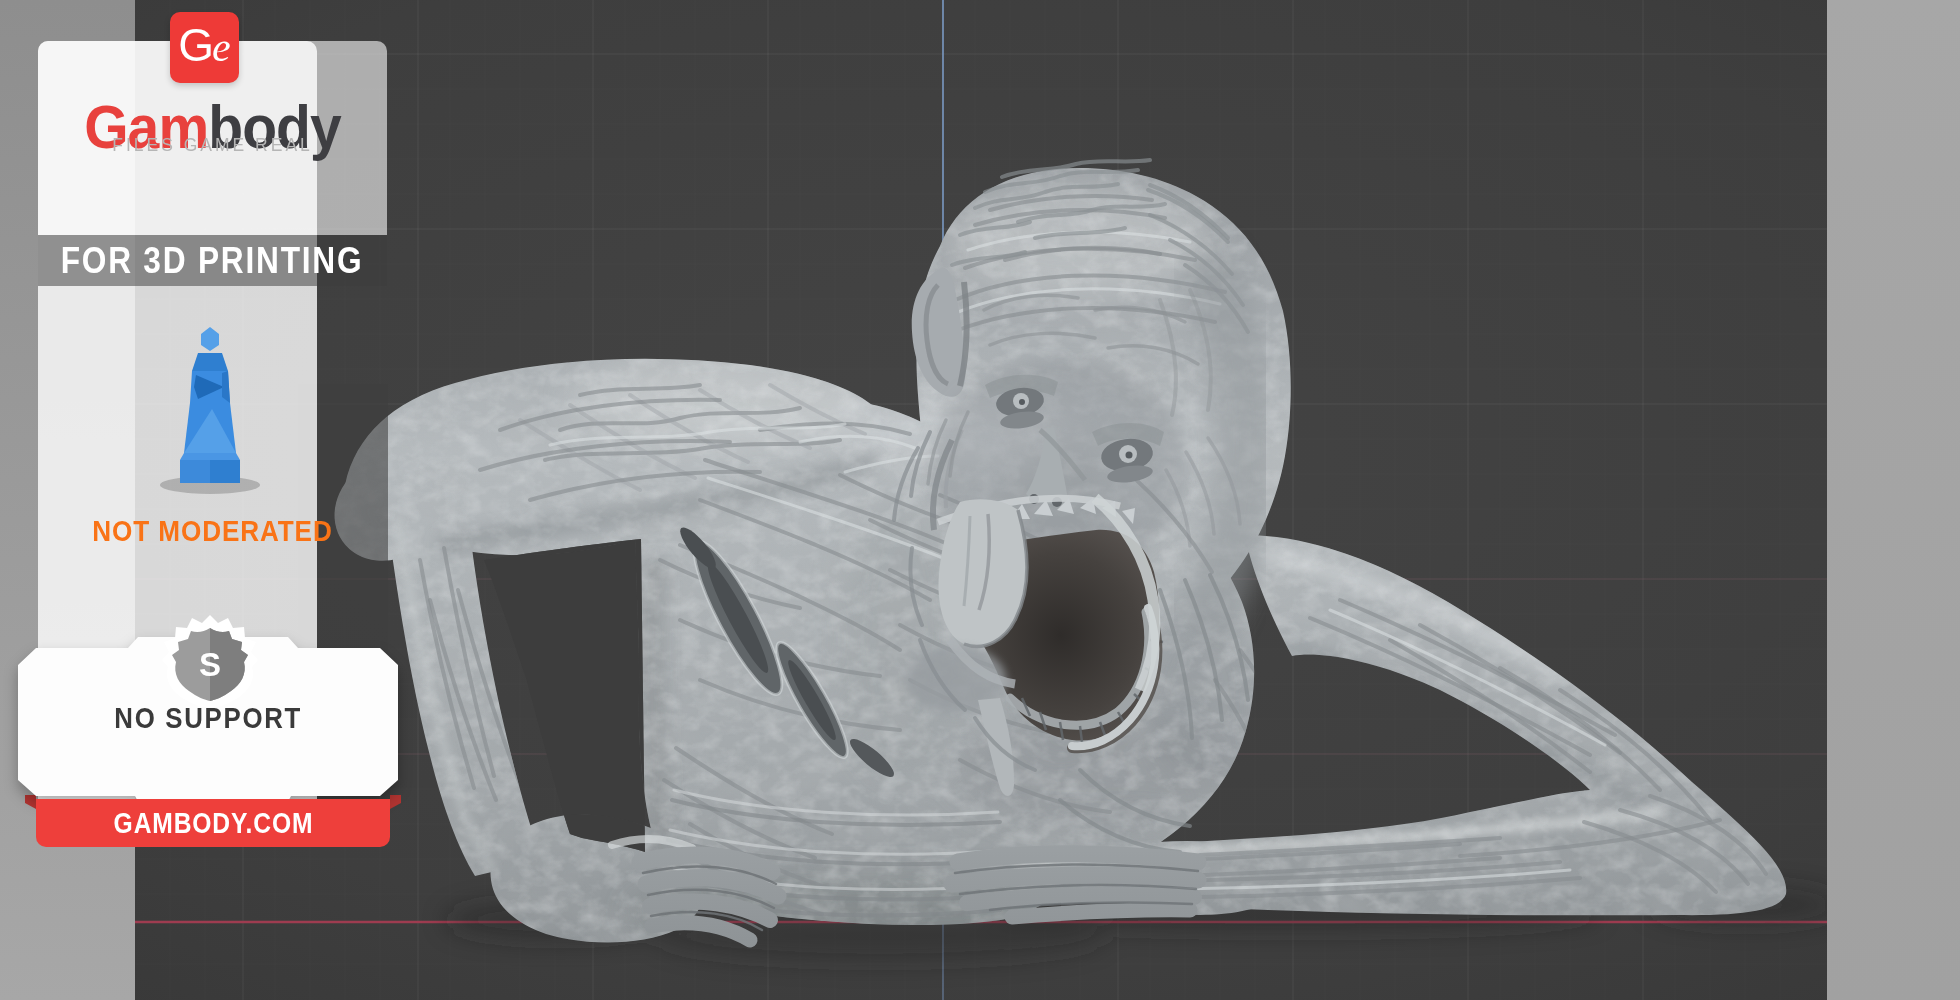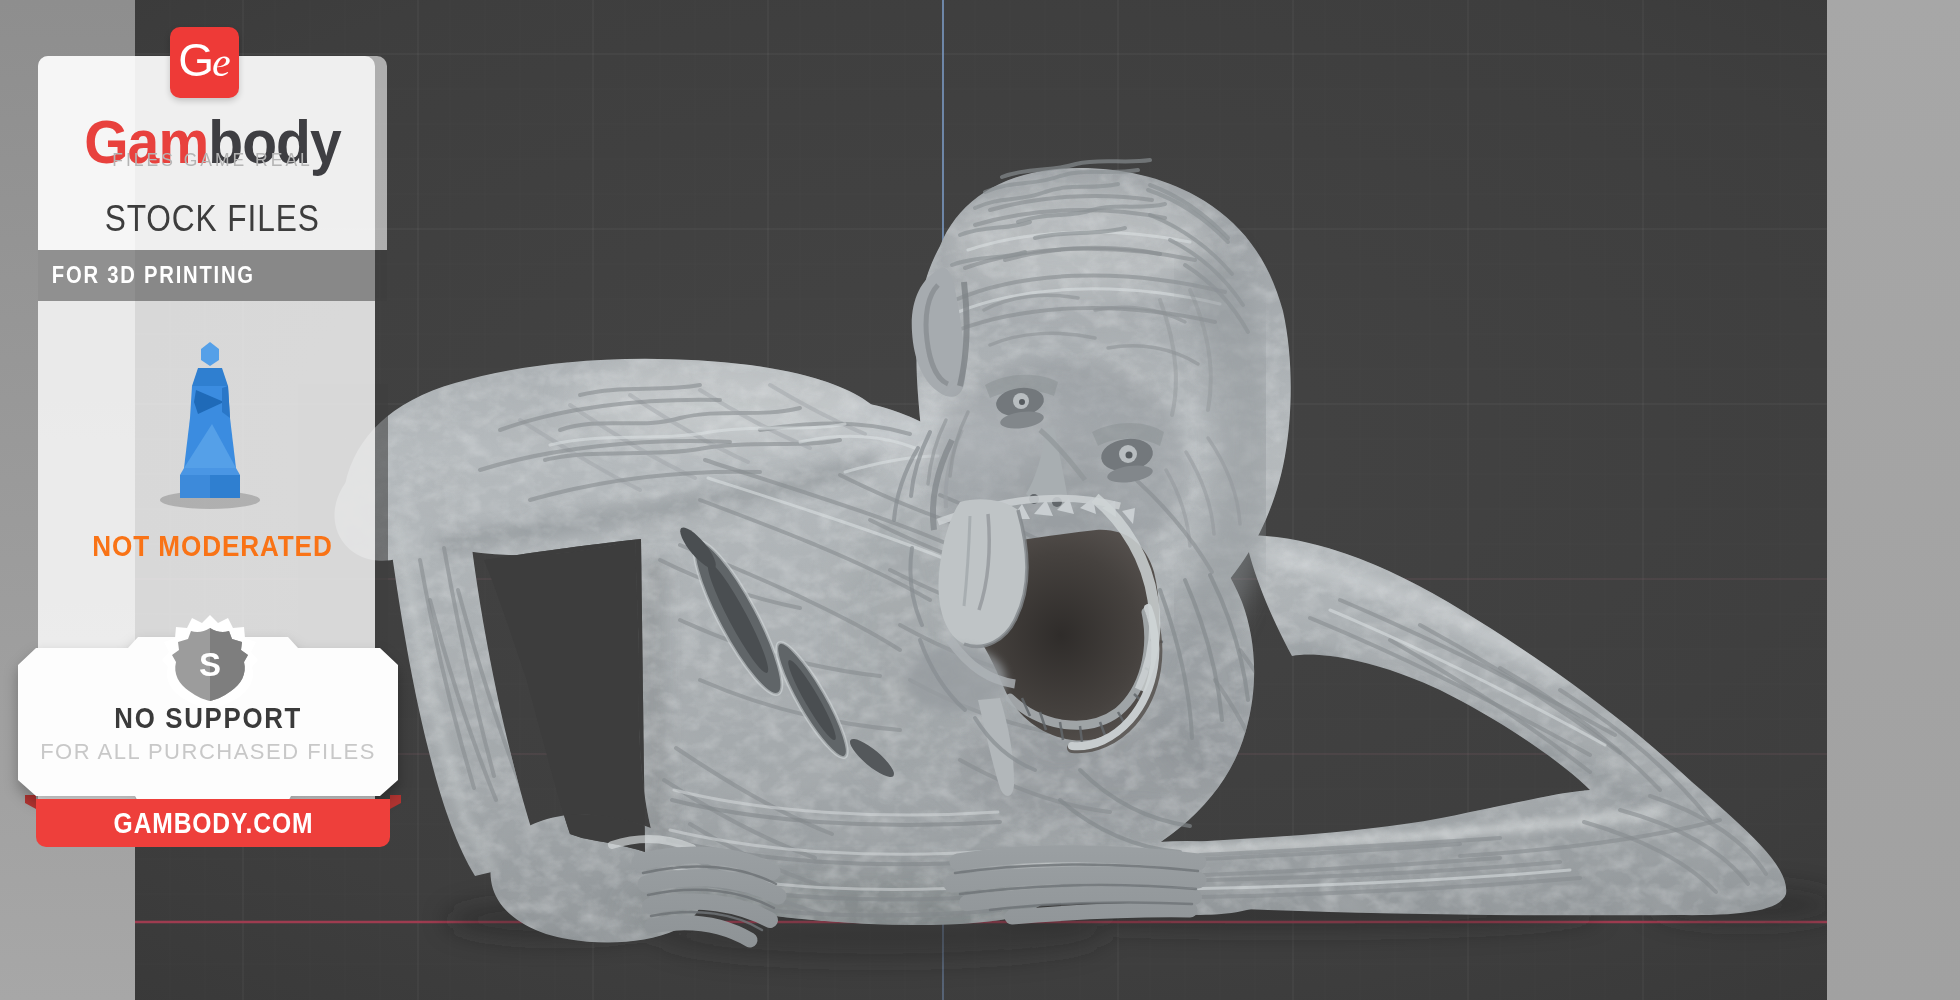--- a/index.html
+++ b/index.html
@@ -1,29 +1,29 @@
 <!DOCTYPE html>
 <html><head><meta charset="utf-8">
 <style>
 html,body{margin:0;padding:0}
 body{width:1960px;height:1000px;overflow:hidden;position:relative;background:#3e3e3e;font-family:"Liberation Sans",sans-serif}
 .abs{position:absolute}
 #colL{left:0;top:0;width:135px;height:1000px;background:linear-gradient(#8e8e8e,#a7a7a7)}
 #colR{left:1827px;top:0;width:133px;height:1000px;background:linear-gradient(#a7a7a7,#a1a1a1)}
-#panel{left:38px;top:56px;width:337px;height:761px;background:rgba(255,255,255,0.80);border-radius:10px 10px 0 0}
+#panel{left:38px;top:41px;width:279px;height:761px;background:rgba(255,255,255,0.80);border-radius:10px 10px 0 0}
 #cap{left:0;top:0;width:349px;height:194px;background:rgba(255,255,255,0.58);border-radius:10px 10px 0 0}
 #logo{left:132px;top:-29px;width:69px;height:71px;background:#ee3a37;border-radius:10px;box-shadow:0 3px 6px rgba(0,0,0,0.18);text-align:center}
 #logo{line-height:66px}
 #logo .g{font-size:46px;color:#fff;font-weight:400;letter-spacing:-2px}
 #logo .e{font-family:"Liberation Serif",serif;font-style:italic;font-size:42px;color:#fff}
 #gmb{left:0;top:50px;width:349px;text-align:center;font-size:62px;font-weight:700;letter-spacing:-1px;color:#3e3e42}
 #gmb .r{color:#e8413d}
 #mgr{left:0;top:94px;width:349px;text-align:center;font-size:17.5px;color:#b5b5b5;letter-spacing:3px}
 #stock{left:0;top:142px;width:349px;text-align:center;font-size:36px;color:#3d3d3d;letter-spacing:1px}
-#band{left:0;top:194px;width:349px;height:51px;background:rgba(62,62,62,0.52);line-height:51px;font-size:23px;font-weight:700;color:#fff;letter-spacing:2px}
+#band{left:0;top:194px;width:349px;height:51px;background:rgba(62,62,62,0.52);line-height:51px;text-align:center;font-size:36px;font-weight:700;color:#fff;letter-spacing:2px}
 #notmod{left:0;top:474px;width:349px;text-align:center;font-size:29px;font-weight:700;color:#f97316;letter-spacing:1px}
 #defbar{left:58px;top:524px;width:230px;height:41px;background:rgba(74,64,74,0.76);line-height:41px;text-align:center;font-size:21px;color:#f0eef0;letter-spacing:2px}
 #card{left:18px;top:637px;width:340px;height:174px;filter:drop-shadow(0 7px 7px rgba(0,0,0,0.28))}
 #cardbg{left:0;top:0;width:380px;height:174px;background:#fdfdfd;clip-path:polygon(0 28px,18px 11px,110px 11px,120px 0,270px 0,280px 11px,362px 11px,380px 28px,380px 143px,362px 159px,273px 159px,265px 174px,125px 174px,117px 159px,18px 159px,0 143px)}
 #nosup{left:0;top:64px;width:380px;text-align:center;font-size:30px;font-weight:700;color:#3a3a3a;letter-spacing:2px}
 #forall{left:0;top:102px;width:380px;text-align:center;font-size:22px;color:#c8c8c8;letter-spacing:1.5px}
 #redbar{left:36px;top:799px;width:354px;height:48px;background:#ee3f3b;border-radius:0 0 10px 10px;line-height:48px;text-align:center;font-size:29px;font-weight:700;color:#fff;letter-spacing:1px}
 .fold{width:11px;height:14px;background:#b13431}
 
 .sx{display:inline-block;transform-origin:50% 50%}
@@ -371,41 +371,39 @@
 </svg>
 <div id="colL" class="abs"></div>
 <div id="colR" class="abs"></div>
 <div class="abs fold" style="left:25px;top:795px;clip-path:polygon(0 0,11px 0,11px 14px,0 8px)"></div>
 <div class="abs fold" style="left:390px;top:795px;clip-path:polygon(0 0,11px 0,11px 8px,0 14px)"></div>
 <div id="panel" class="abs">
   <div id="cap" class="abs"></div>
   <div id="logo" class="abs"><span class="g">G</span><span class="e">e</span></div>
   <div id="gmb" class="abs"><span class="sx"><span class="r">Gam</span>body</span></div>
   <div id="mgr" class="abs">FILES GAME REAL</div>
-  <div id="stock" class="abs"><span class="sx">STOCK FILES</span></div>
   <div id="band" class="abs"><span class="sx">FOR 3D PRINTING</span></div>
   <svg class="abs" style="left:100px;top:276px" width="150" height="180" viewBox="0 0 150 180">
     <ellipse cx="72" cy="168" rx="50" ry="9" fill="#5a5a5a" opacity="0.32"></ellipse>
     <polygon points="72,10 81,17 81,28 72,34 63,28 63,17" fill="#55a0e8"></polygon>
     <polygon points="60,36 84,36 90,54 54,54" fill="#2f7fd0"></polygon>
     <polygon points="54,54 90,54 92,86 52,86" fill="#3b8ce0"></polygon>
     <polygon points="58,58 86,70 60,82 56,70" fill="#1f6ab8"></polygon>
     <polygon points="84,56 90,54 92,86 84,80" fill="#2a77c8"></polygon>
     <polygon points="52,86 92,86 98,136 46,136" fill="#3b8ce0"></polygon>
     <polygon points="74,92 98,136 46,136" fill="#55a0e8"></polygon>
     <polygon points="46,136 98,136 102,143 42,143" fill="#4a96e4"></polygon>
     <polygon points="42,143 102,143 102,166 42,166" fill="#2f7fd0"></polygon>
     <polygon points="42,143 72,143 72,166 42,166" fill="#3d8ada"></polygon>
   </svg>
   <div id="notmod" class="abs"><span class="sx">NOT MODERATED</span></div>
 </div>
 <div id="card" class="abs">
   <div id="cardbg" class="abs"></div>
   <div id="nosup" class="abs"><span class="sx">NO SUPPORT</span></div>
-  <div id="forall" class="abs">FOR ALL PURCHASED FILES</div>
 </div>
 <svg class="abs" style="left:160px;top:612px" width="100" height="95" viewBox="0 0 100 95">
   <path d="M50,3 L58,11 68,6 73,16 84,15 85,26 96,30 91,40 98,48 92,55 C96,68 88,80 76,87 66,93 56,96 50,97 C44,96 34,93 24,87 12,80 4,68 8,55 L2,48 9,40 4,30 15,26 16,15 27,16 32,6 42,11 Z" fill="#ffffff"></path>
   <path d="M50,16 C56,20 63,21 69,19 L72,27 82,30 81,38 88,43 84,50 C87,62 81,72 71,79 63,85 55,88 50,89 C45,88 37,85 29,79 19,72 13,62 16,50 L12,43 19,38 18,30 28,27 31,19 C37,21 44,20 50,16 Z" fill="#9c9c9c"></path>
   <path d="M50,16 C56,20 63,21 69,19 L72,27 82,30 81,38 88,43 84,50 C87,62 81,72 71,79 63,85 55,88 50,89 L50,16 Z" fill="#7e7e7e"></path>
   <text x="50" y="64" text-anchor="middle" font-size="33" font-weight="700" fill="#ffffff" font-family="Liberation Sans">S</text>
 </svg>
 <div id="redbar" class="abs"><span class="sx">GAMBODY.COM</span></div>
 
 </body></html>

